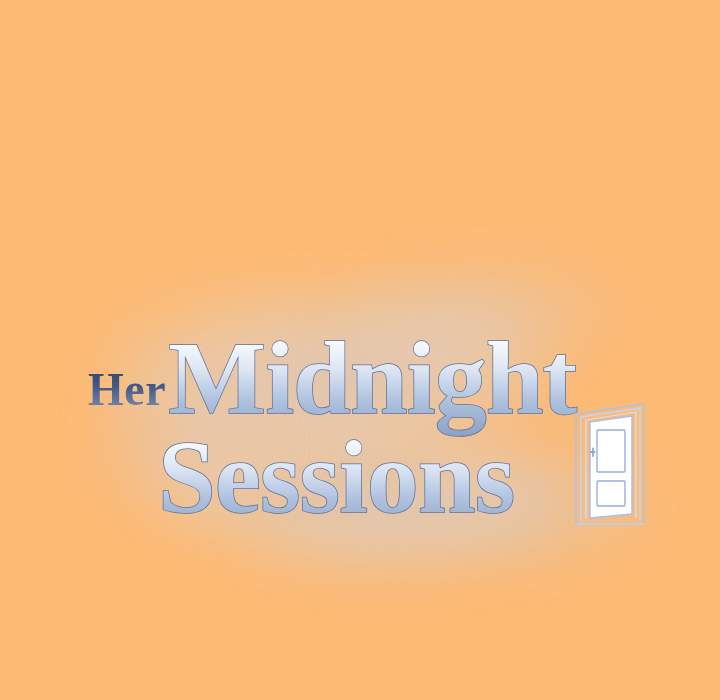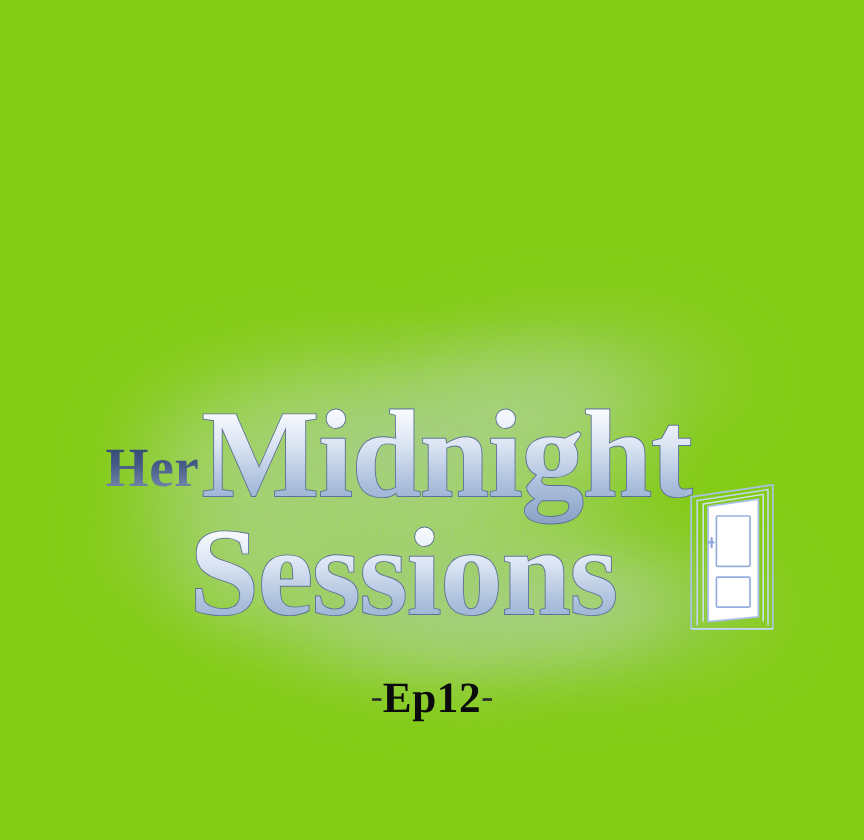--- a/index.html
+++ b/index.html
@@ -4,21 +4,21 @@
 <style>
   html, body {
     margin: 0;
     padding: 0;
     background: #ffffff;
   }
   #page {
     position: relative;
     width: 720px;
     height: 700px;
-    background: #84cc16;
+    background: #fdba74;
     overflow: hidden;
     font-family: "Liberation Serif", "DejaVu Serif", serif;
   }
 
   
   .mist {
     position: absolute;
     pointer-events: none;
     border-radius: 50%;
     filter: blur(26px);
@@ -181,17 +181,14 @@
       </defs>
 
       <text id="t-prefix" x="88" y="405" font-family="Liberation Serif, DejaVu Serif, serif" font-size="46" font-weight="bold" fill="url(#herGrad)" letter-spacing="0.5">Her</text>
 
       <text id="t-line1" x="168" y="413" font-family="Liberation Serif, DejaVu Serif, serif" font-size="104" font-weight="bold" fill="url(#bigGrad)" stroke="#5d7099" stroke-width="1.5" paint-order="stroke fill" letter-spacing="-1">Midnight</text>
 
       <text id="t-line2" x="158" y="512" font-family="Liberation Serif, DejaVu Serif, serif" font-size="104" font-weight="bold" fill="url(#bigGrad)" stroke="#5d7099" stroke-width="1.5" paint-order="stroke fill" letter-spacing="-1">Sessions</text>
     </svg>
   </div>
 
-  <div class="ep-label">
-    <span class="ep-dash">-</span><span>Ep12</span><span class="ep-dash">-</span>
-  </div>
 
 </div>
 
 </body></html>

